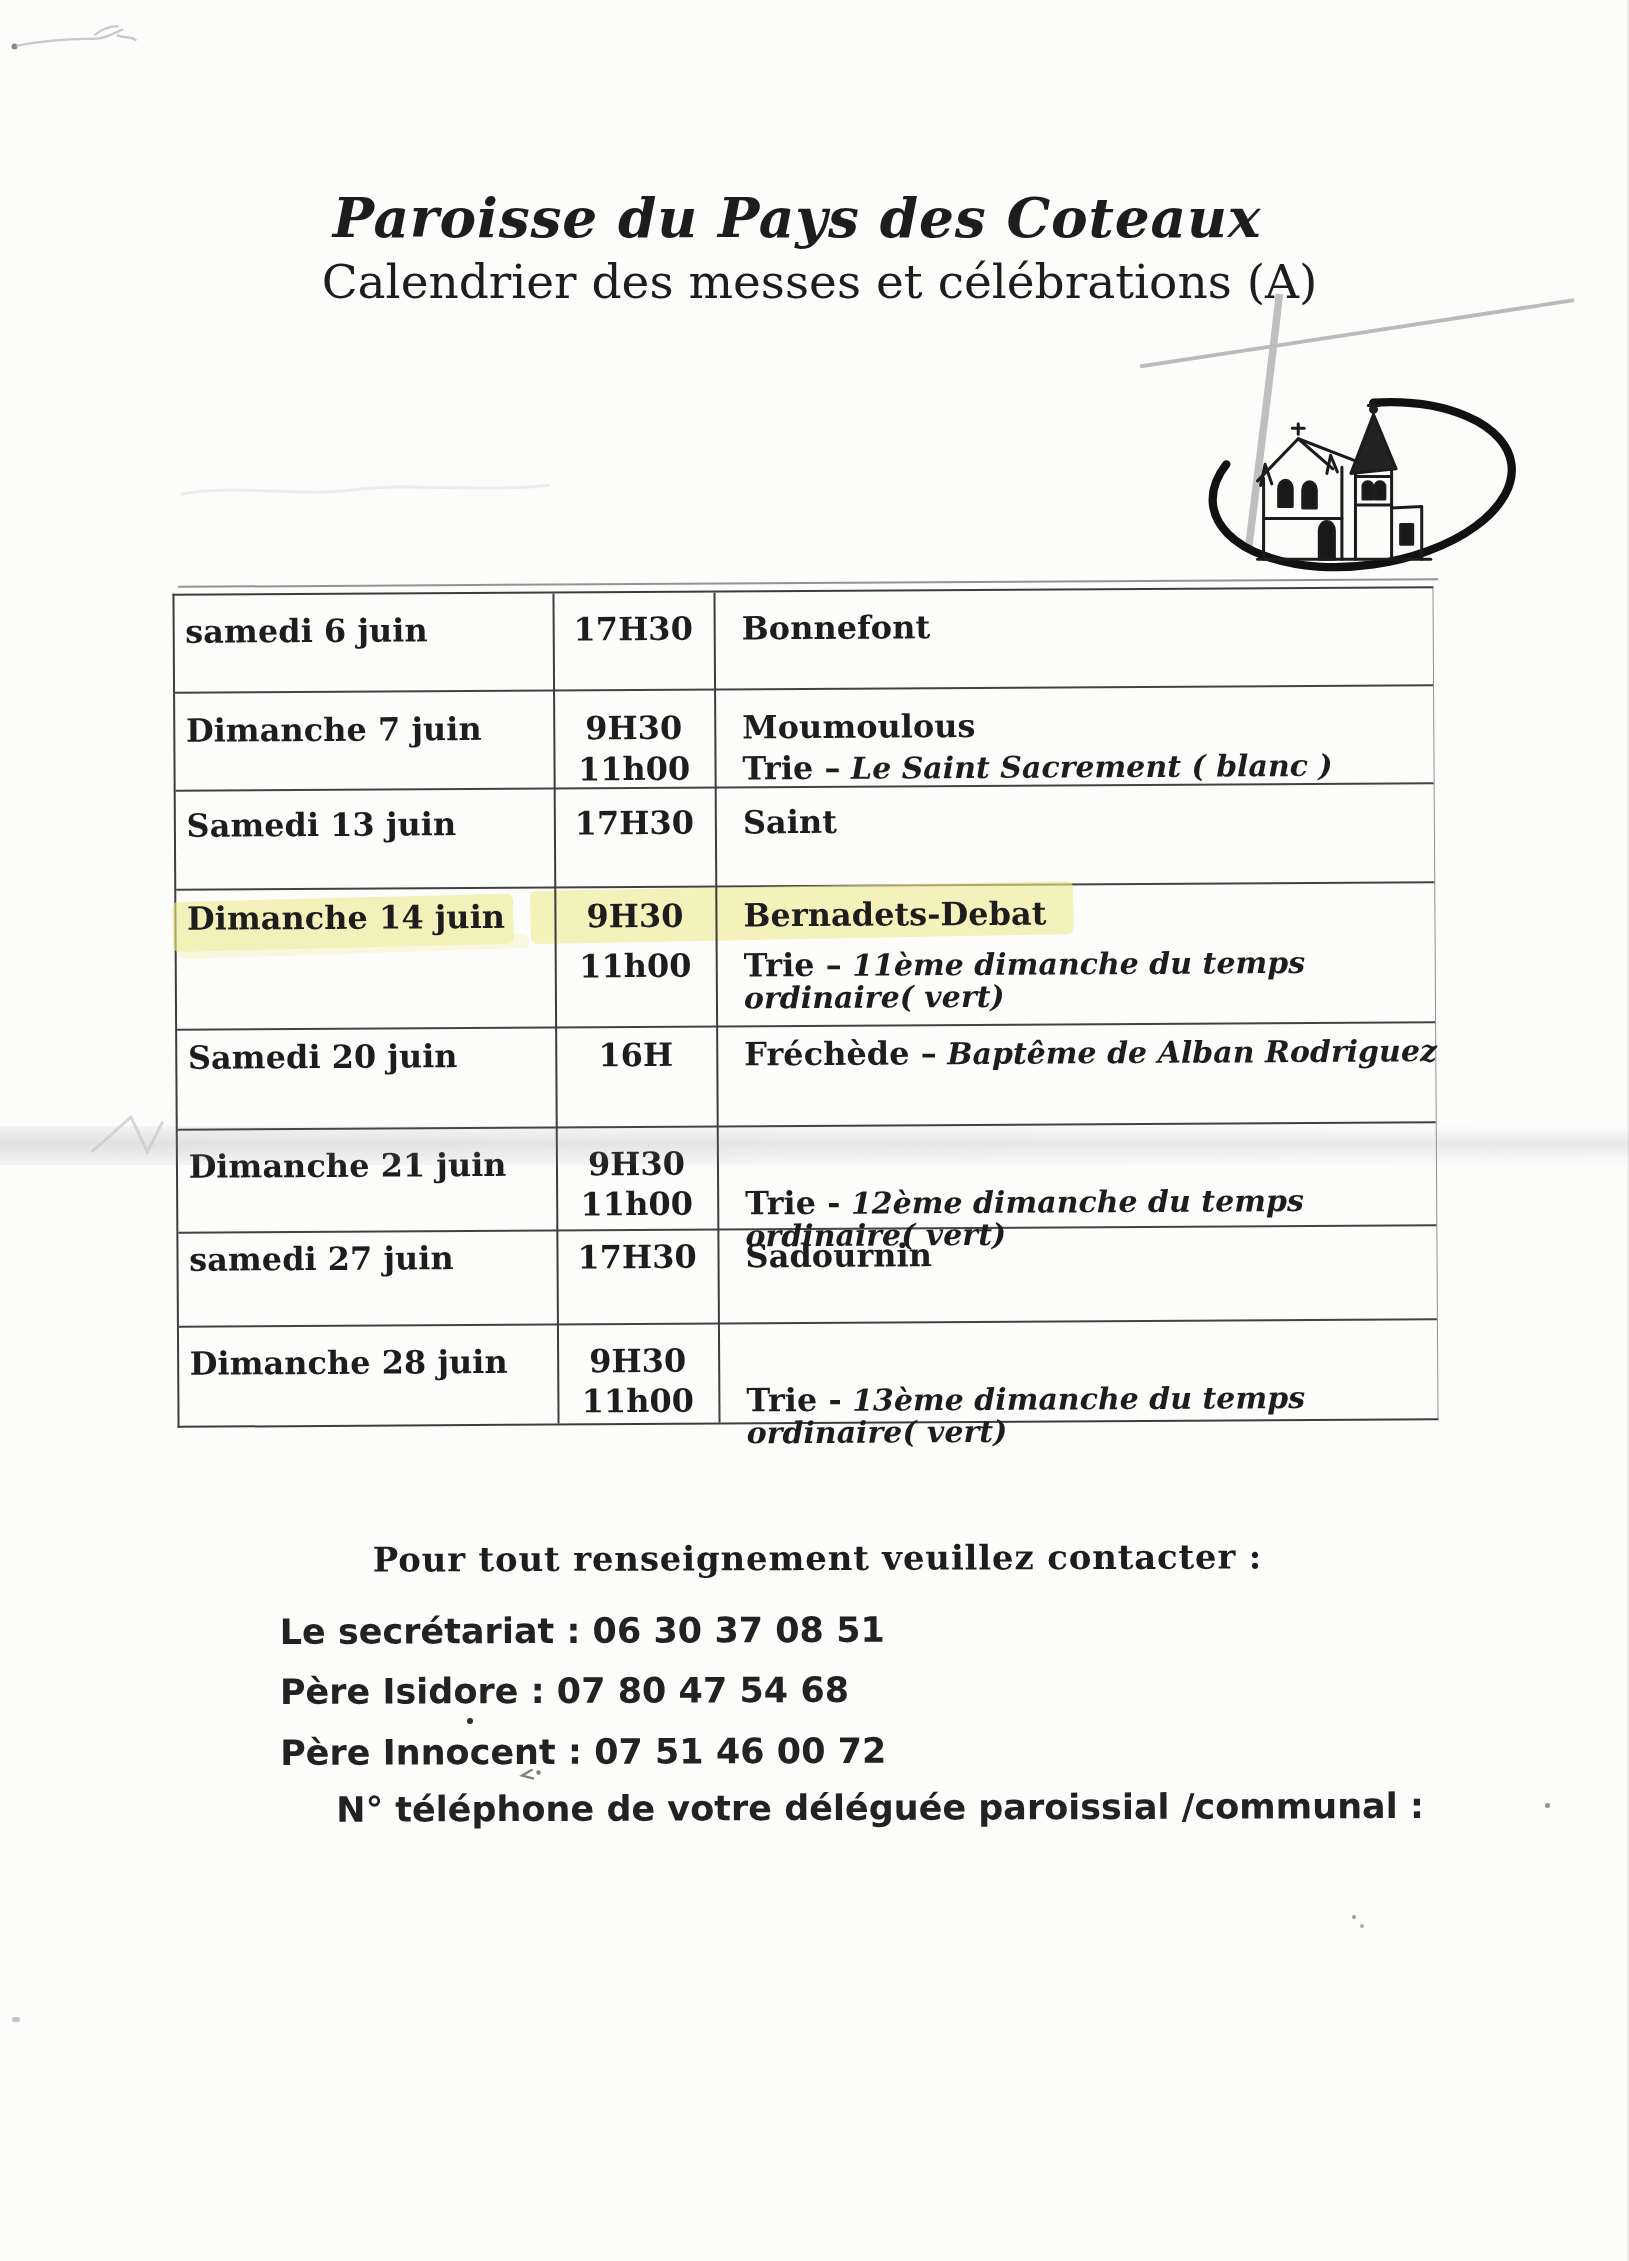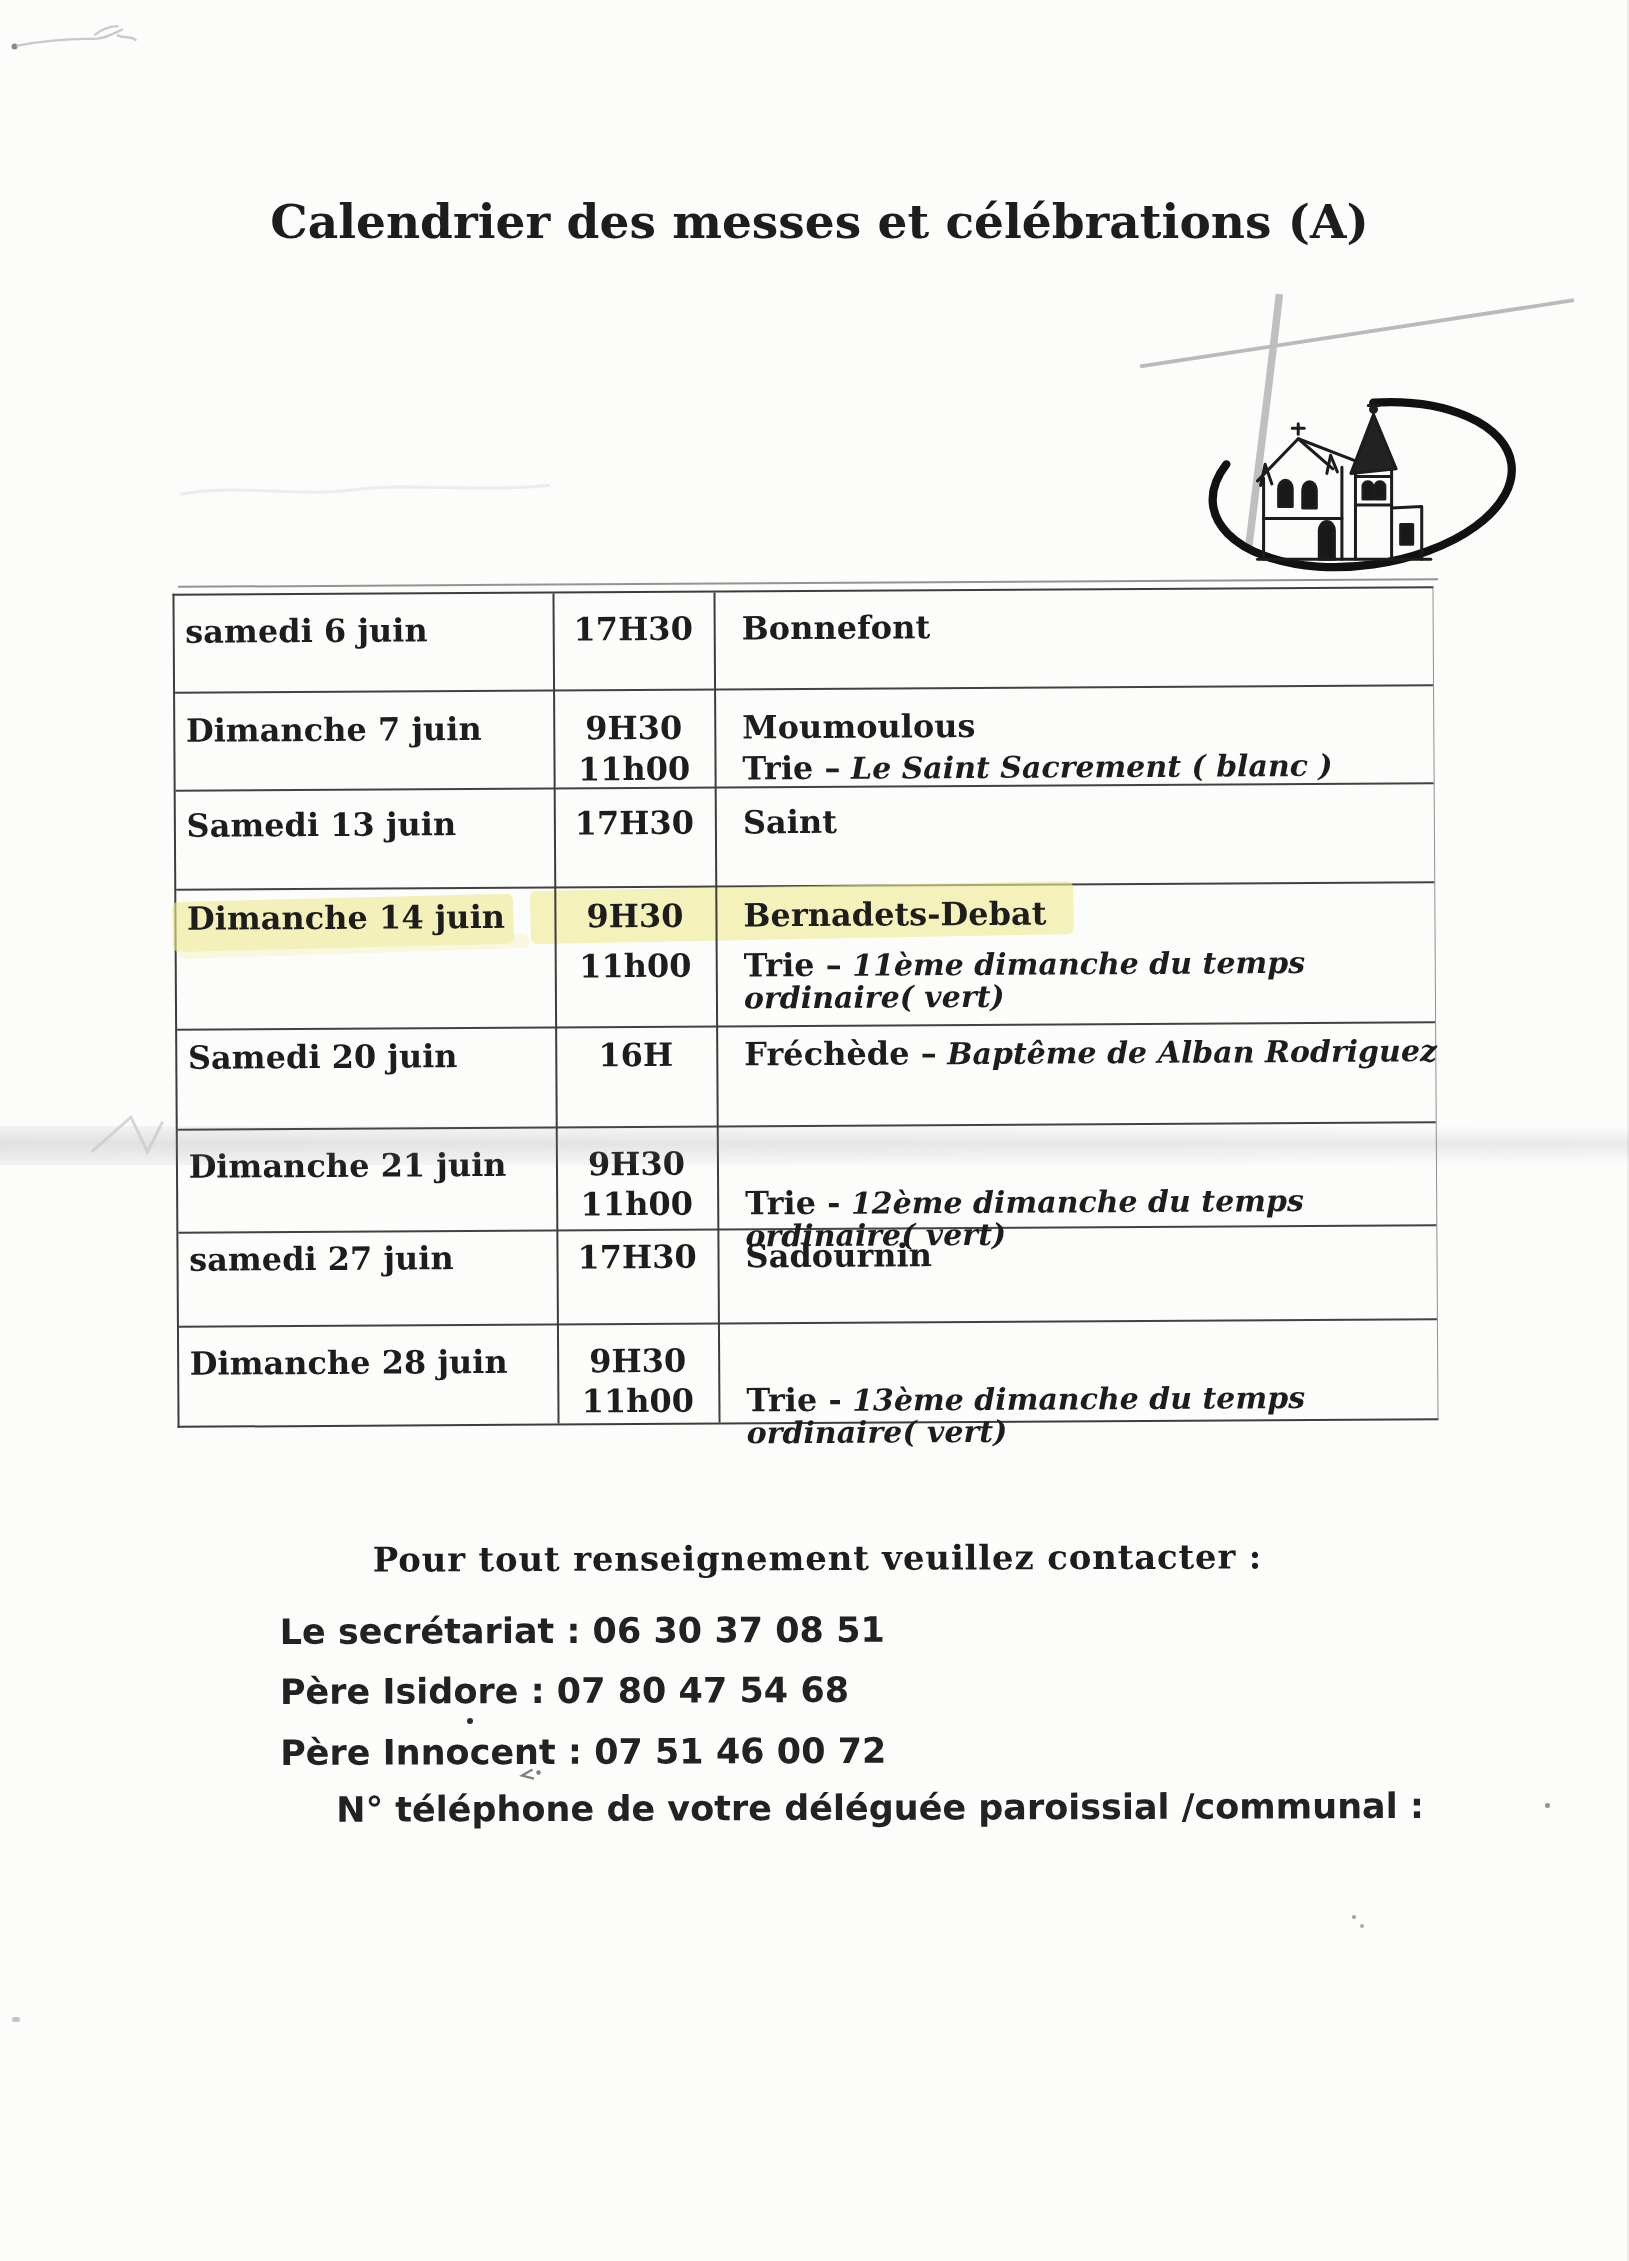--- a/index.html
+++ b/index.html
@@ -3,21 +3,21 @@
 <meta charset="utf-8">
 <style>
   html,body{margin:0;padding:0;background:#e8e8e8;}
   #page{position:relative;width:1630px;height:2261px;background:#fcfcfb;overflow:hidden;
         font-family:"DejaVu Serif",serif;color:#1d1d1d;}
   .abs{position:absolute;}
 
   
   .title-block{position:absolute;left:0;top:188px;width:1594px;text-align:center;}
   .t1{font-style:italic;font-weight:700;font-size:55px;line-height:60px;letter-spacing:0.8px;}
-  .t2{font-weight:700;font-size:47px;line-height:56px;letter-spacing:0px;margin-top:6px;padding-left:45px;}
+  .t2{font-weight:400;font-size:47px;line-height:56px;letter-spacing:0px;margin-top:6px;padding-left:45px;}
   .t3{font-family:"DejaVu Sans",sans-serif;font-style:italic;font-weight:700;font-size:43px;
       line-height:53px;margin-top:12px;white-space:pre;letter-spacing:0.8px;}
 
   
   #calendar-table{position:absolute;left:175px;top:590px;width:1261px;height:834px;
       transform:rotate(-0.35deg);border:2.3px solid #3d3d3d;border-right-color:#909090;
       border-right-width:1.5px;box-sizing:border-box;}
   #calendar-table .vline{position:absolute;top:0;bottom:0;width:2.3px;background:#3d3d3d;z-index:2;}
   .row{position:absolute;left:0;right:0;}
   .row.bt{border-top:2.3px solid #424242;}
@@ -60,20 +60,21 @@
   <svg class="abs" style="left:3.8px;top:13.6px;" width="143" height="53" viewBox="0 0 190 70">
     <circle cx="14" cy="43" r="4" fill="#6a6a70" opacity="0.8"></circle>
     <path d="M16,42 C50,36 85,32 118,33 C136,33 146,25 158,20 M150,28 C160,33 168,28 176,35 M120,28 C130,20 142,16 152,16" fill="none" stroke="#b9bcc2" stroke-width="3" opacity="0.8"></path>
   </svg>
 
   <svg class="abs" style="left:173px;top:464px;" width="392" height="53" viewBox="0 0 520 70">
     <path d="M10,40 C90,26 160,44 240,34 S400,38 500,28" fill="none" stroke="#d9d9dc" stroke-width="4" opacity="0.45"></path>
   </svg>
 
   <div class="title-block">
+    <div class="t1">Paroisse du Pays des Coteaux</div>
     <div class="t2">Calendrier des messes et célébrations (A)</div>
   </div>
 
   <svg class="abs" style="left:1116px;top:279px;" width="497" height="324" viewBox="0 0 660 430">
 
     <path d="M32,116 Q280,78 608,28" fill="none" stroke="#b2b2b4" stroke-width="5" opacity="0.9"></path>
 
     <path d="M217,20 C206,120 188,260 176,358" fill="none" stroke="#bcbcbe" stroke-width="10" opacity="0.95"></path>
 
     <ellipse cx="327" cy="273" rx="200" ry="107" transform="rotate(-8 327 273)" fill="none" stroke="#111" stroke-width="11" pathLength="100" stroke-dasharray="78 22" stroke-dashoffset="22" stroke-linecap="round"></ellipse>

